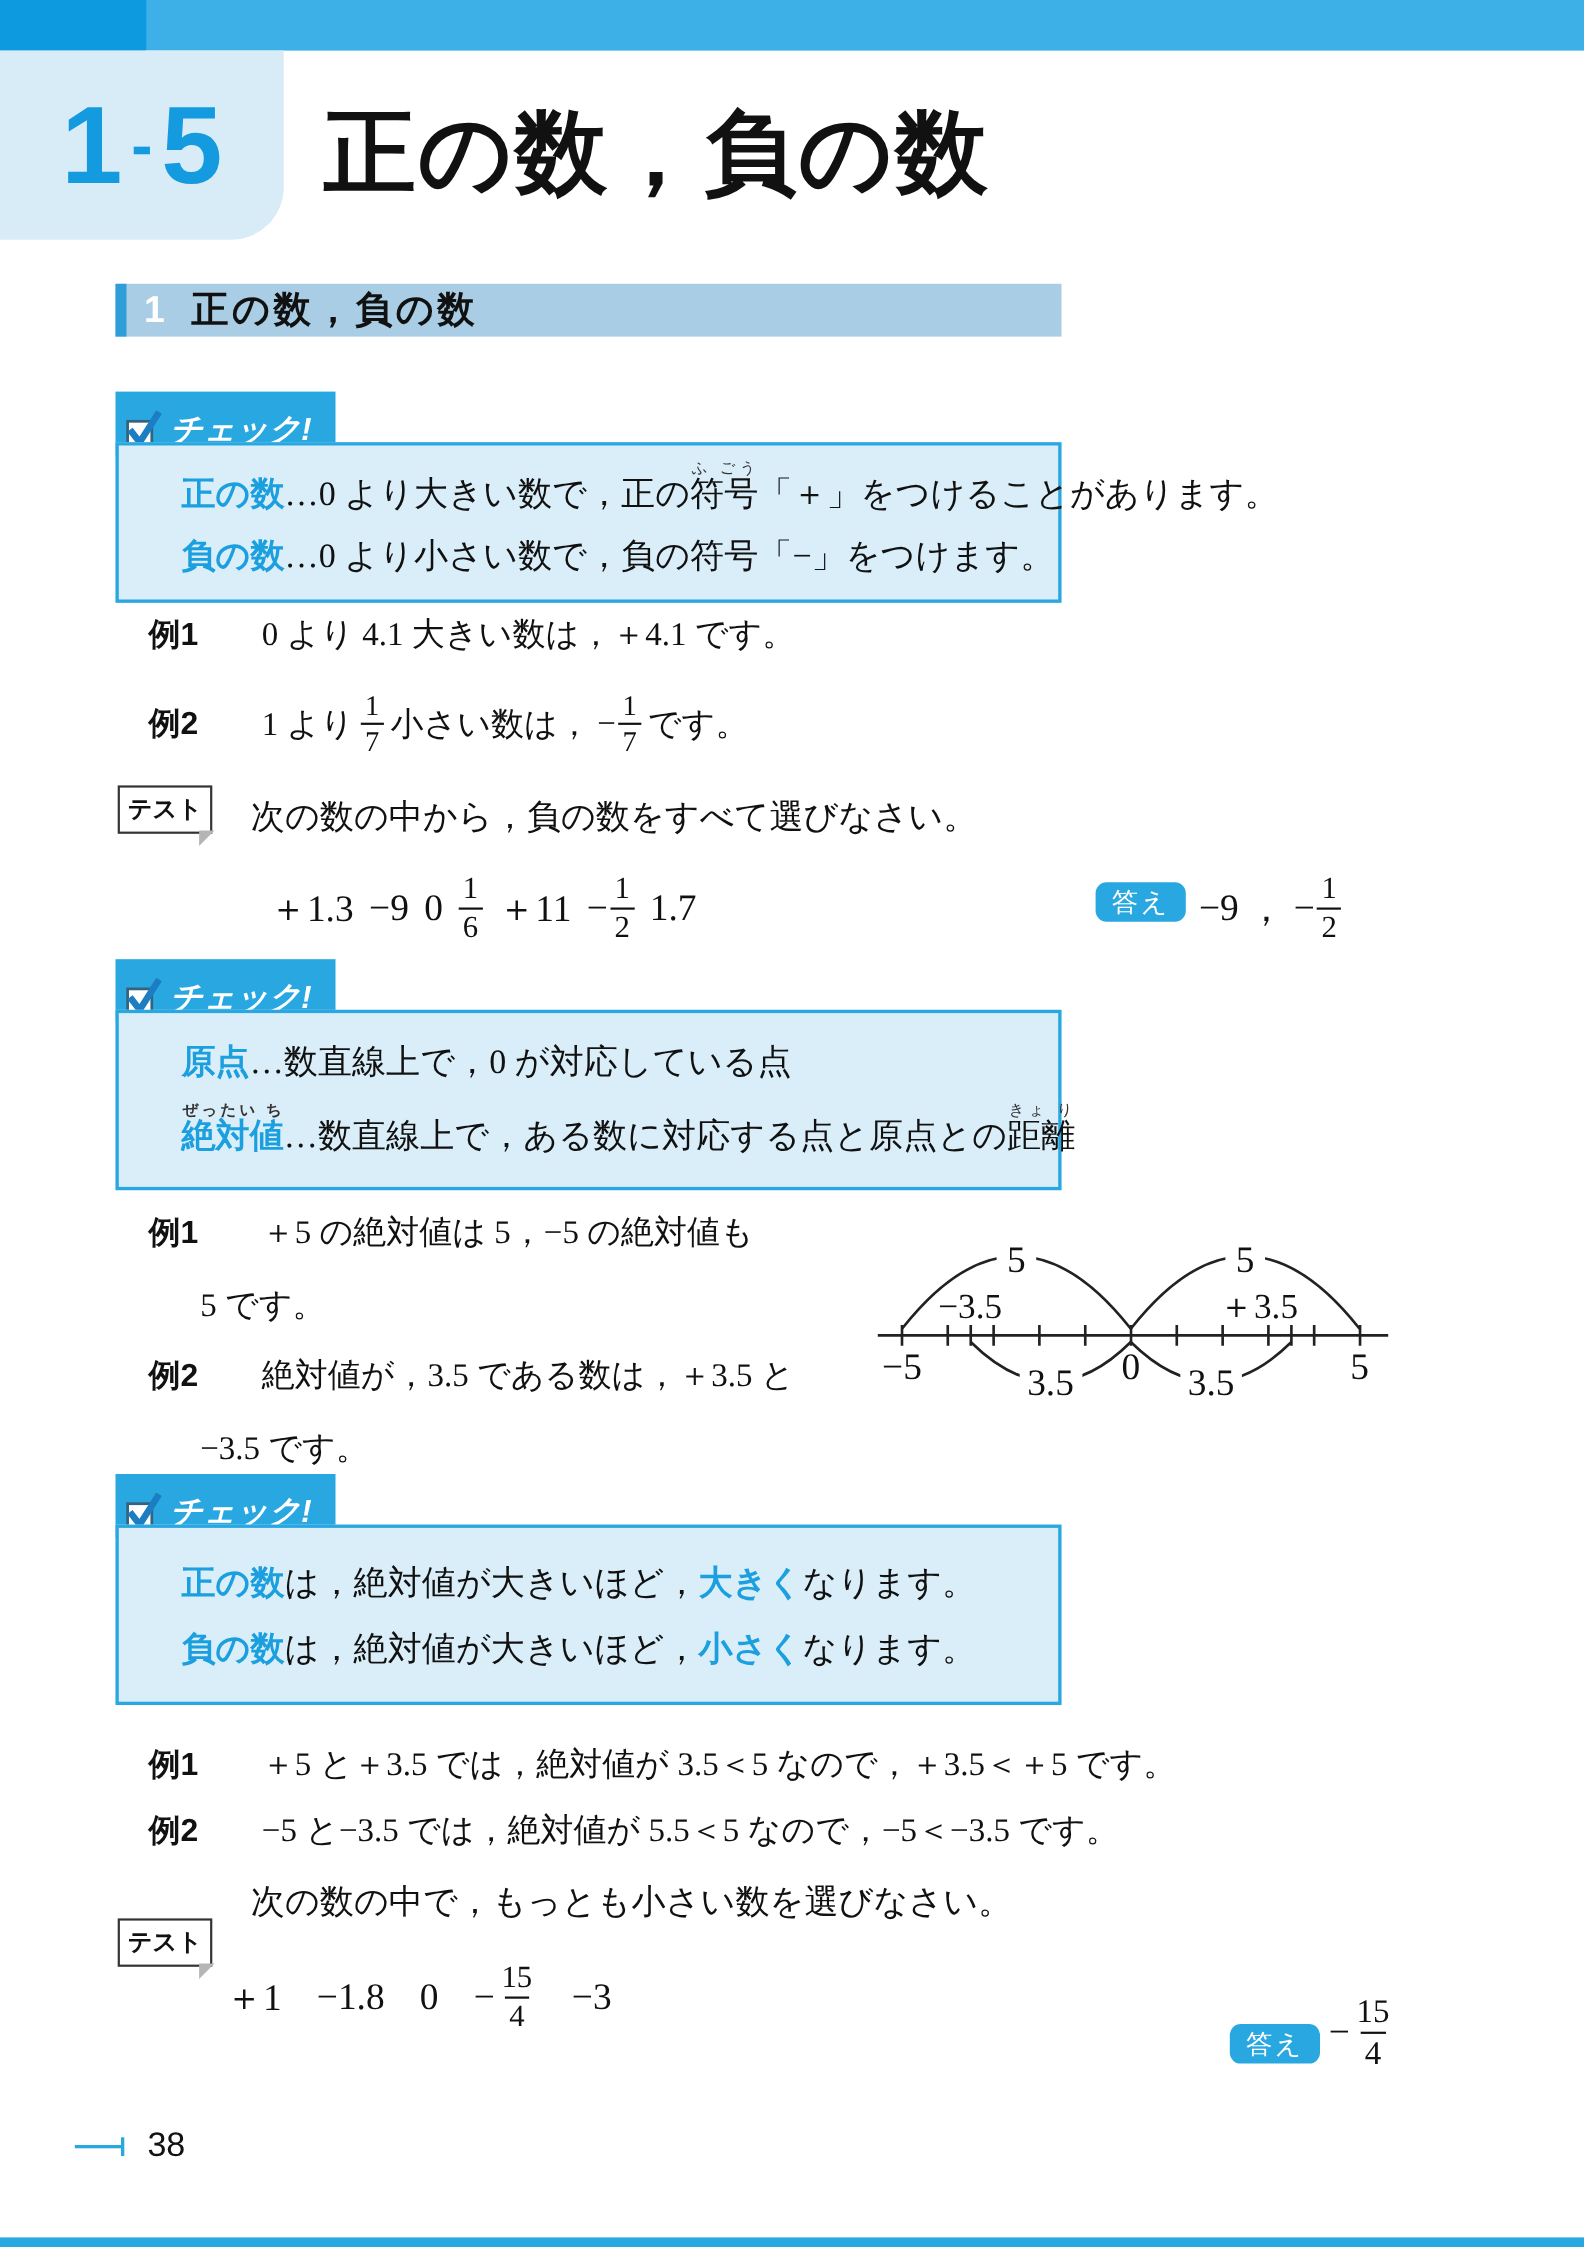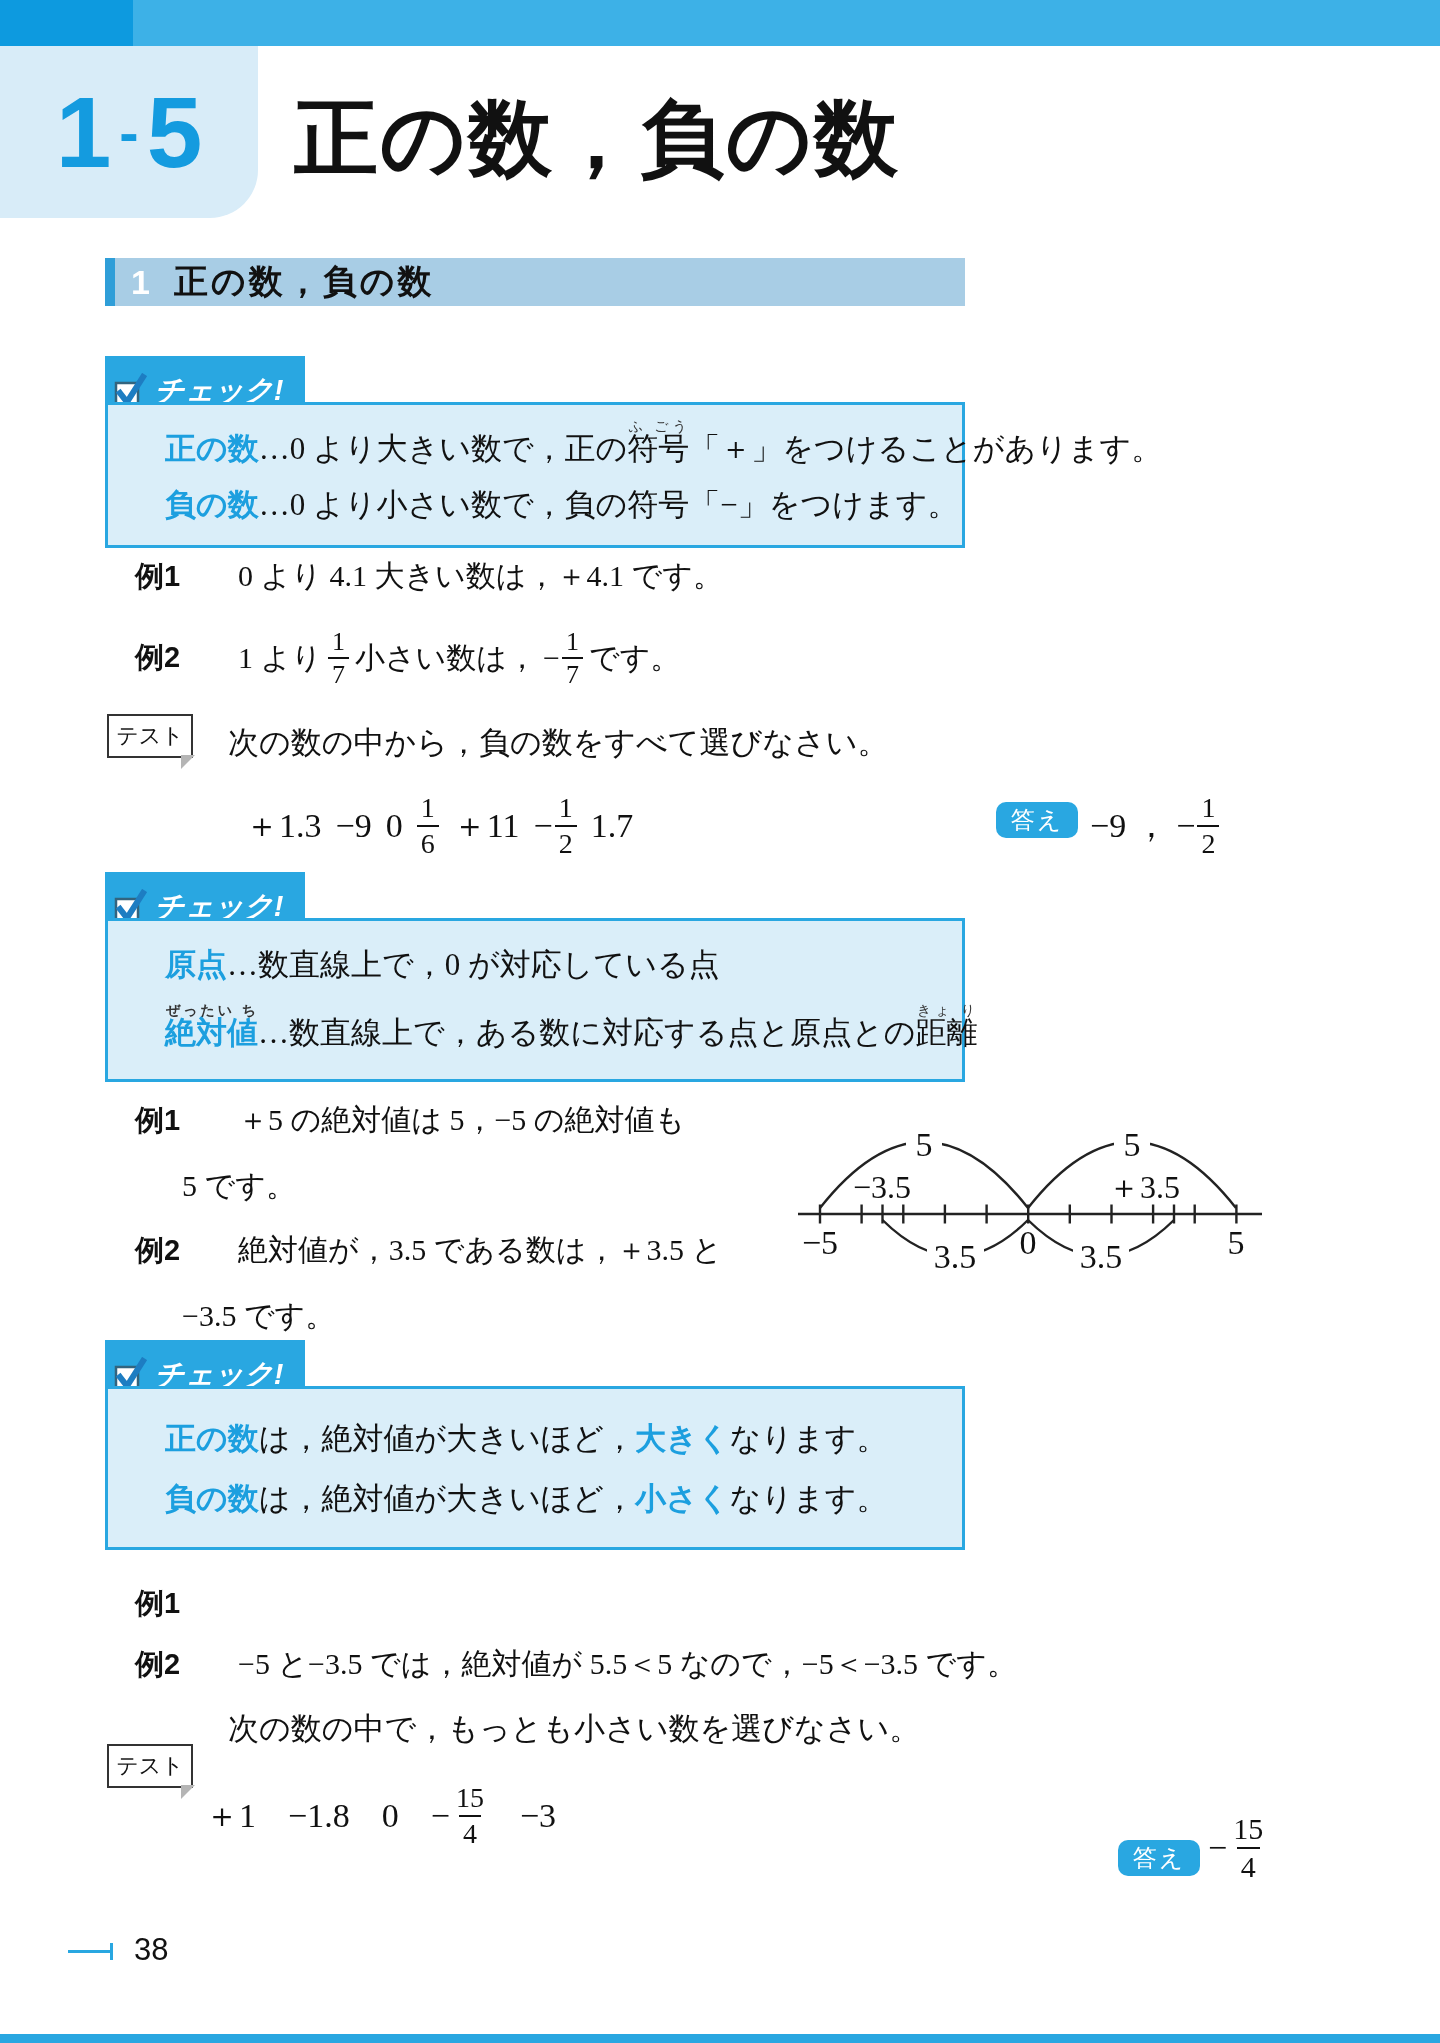--- a/index.html
+++ b/index.html
@@ -42,21 +42,21 @@
   .ex-cont{font-size:30px;white-space:nowrap}
 
   
   .frac{display:inline-flex;flex-direction:column;align-items:center;font-size:26px;line-height:1.2}
   .frac .fn{padding:0 4px}
   .frac .fd{border-top:2px solid #111;padding:0 4px}
   .signed{display:inline-flex;align-items:center;gap:2px}
 
   
   .test-tag{width:86px;height:44px;background:#fff;border:2px solid #333;box-sizing:border-box;
-    display:flex;align-items:center;justify-content:center;font-weight:normal;font-size:22px;
+    display:flex;align-items:center;justify-content:center;font-weight:bold;font-size:22px;
     font-family:"Liberation Sans","DejaVu Sans",sans-serif;position:relative}
   .test-tag::after{content:"";position:absolute;right:-4px;bottom:-13px;width:0;height:0;
     border-top:14px solid #b5b5b5;border-right:14px solid transparent}
   .prompt{font-size:31px;white-space:nowrap}
 
   .num-row{display:flex;align-items:center;font-size:34px}
   .num-row .frac{font-size:28px}
   .answer-badge{width:82px;height:36px;background:#29a7e1;border-radius:10px;color:#fff;
     display:flex;align-items:center;justify-content:center;font-weight:normal;font-size:24px;
     letter-spacing:2px;font-family:"Liberation Sans","DejaVu Sans",sans-serif}
@@ -239,20 +239,21 @@
   <div class="cl3">
     <span class="term">正の数</span><span>は，絶対値が大きいほど，</span><span class="term">大きく</span><span>なります。</span>
   </div>
   <div class="cl3">
     <span class="term">負の数</span><span>は，絶対値が大きいほど，</span><span class="term">小さく</span><span>なります。</span>
   </div>
 </div>
 
 <div class="abs ex-row" style="left:135px;top:1584px">
   <span class="ex-label">例1</span>
+  <span class="ex-cont">＋5 と＋3.5 では，絶対値が 3.5＜5 なので，＋3.5＜＋5 です。</span>
 </div>
 <div class="abs ex-row" style="left:135px;top:1644px">
   <span class="ex-label">例2</span>
   <span class="ex-cont">−5 と−3.5 では，絶対値が 5.5＜5 なので，−5＜−3.5 です。</span>
 </div>
 
 <div class="abs test-tag" style="left:107px;top:1700px">
   <span>テスト</span>
 </div>
 <div class="abs prompt" style="left:228px;top:1708px">次の数の中で，もっとも小さい数を選びなさい。</div>

